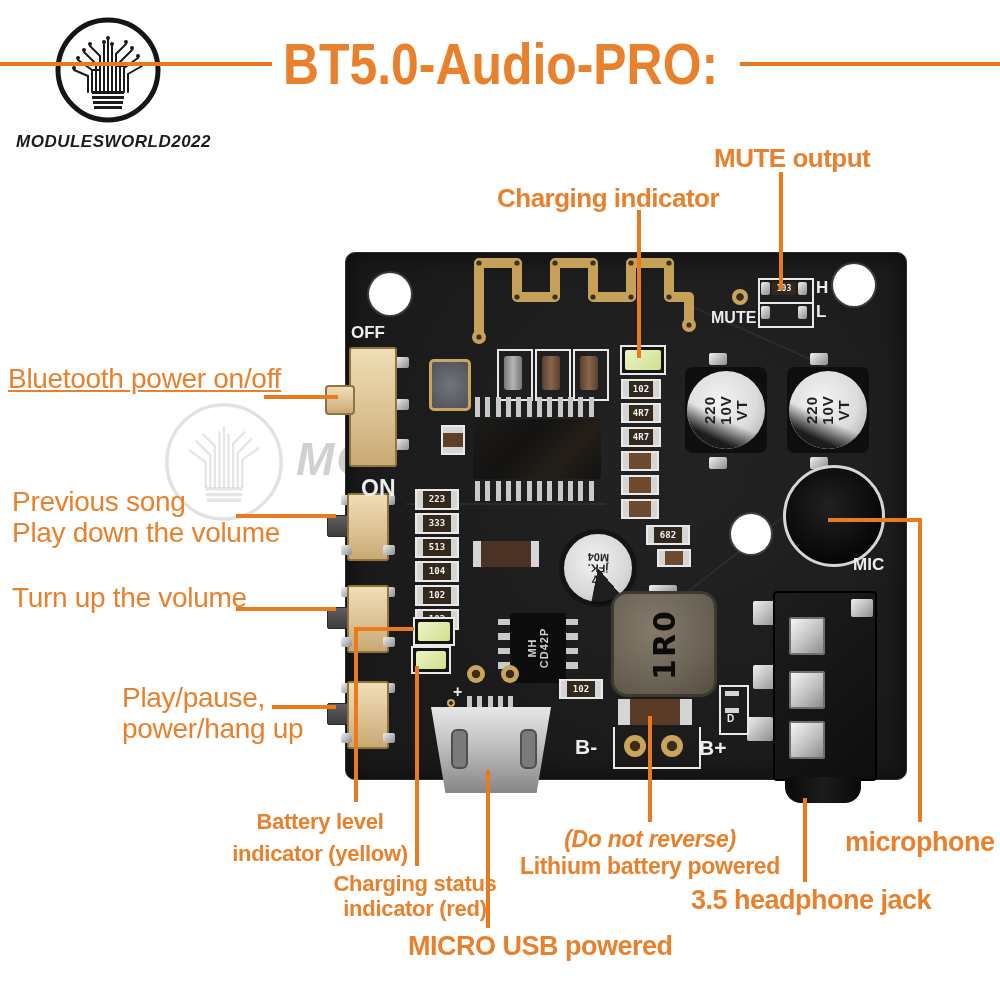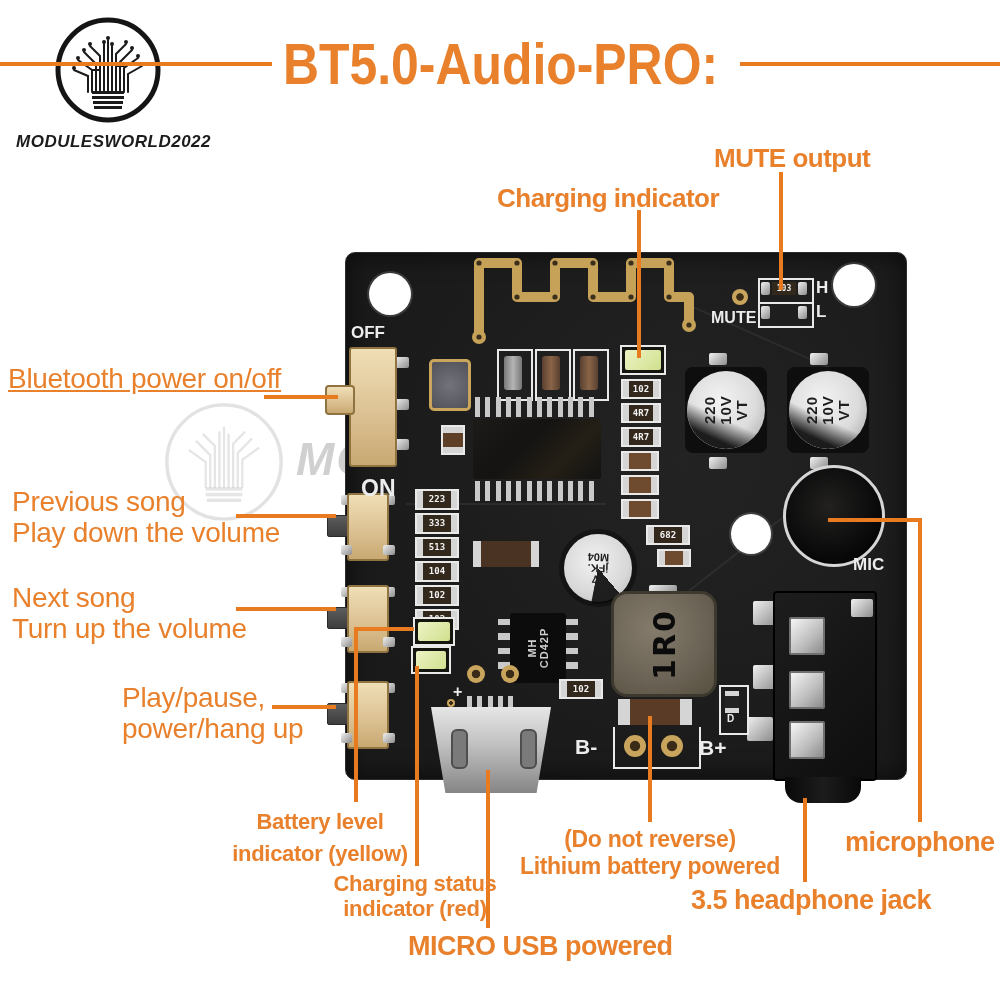--- a/index.html
+++ b/index.html
@@ -396,36 +396,35 @@
   <div class="line" style="left:918px;top:518px;width:4px;height:304px;"></div>
 
   <div class="cl cl-md" style="left:714px;top:143px;">MUTE output</div>
   <div class="cl cl-md" style="left:497px;top:183px;">Charging indicator</div>
   <div class="cl cl-left" style="left:8px;top:363px;text-decoration:underline;">Bluetooth power on/off</div>
   <div class="cl cl-left" style="left:12px;top:486px;">
     <span style="display:block;">Previous song</span>
     <span style="display:block;">Play down the volume</span>
   </div>
   <div class="cl cl-left" style="left:12px;top:582px;">
-    <span style="display:block;">Next song</span>
     <span style="display:block;">Turn up the volume</span>
   </div>
   <div class="cl cl-left" style="left:122px;top:682px;">
     <span style="display:block;">Play/pause,</span>
     <span style="display:block;">power/hang up</span>
   </div>
   <div class="cl cl-sm" style="left:215px;top:809px;width:210px;">
     <span style="display:block;">Battery level</span>
     <span style="display:block;margin-top:7px;">indicator (yellow)</span>
   </div>
   <div class="cl cl-sm" style="left:310px;top:871px;width:210px;">
     <span style="display:block;">Charging status</span>
     <span style="display:block;">indicator (red)</span>
   </div>
   <div class="cl cl-sm" style="left:515px;top:826px;width:270px;font-size:23px;line-height:27px;">
-    <span style="display:block;">(Do not reverse)</span>
+    <span style="display:block;font-style:italic;">(Do not reverse)</span>
     <span style="display:block;">Lithium battery powered</span>
   </div>
   <div class="cl cl-lg" style="left:408px;top:931px;">MICRO USB powered</div>
   <div class="cl cl-lg" style="left:845px;top:827px;">microphone</div>
   <div class="cl cl-lg" style="left:691px;top:885px;">3.5 headphone jack</div>
 
 </div>
 
 </body></html>

